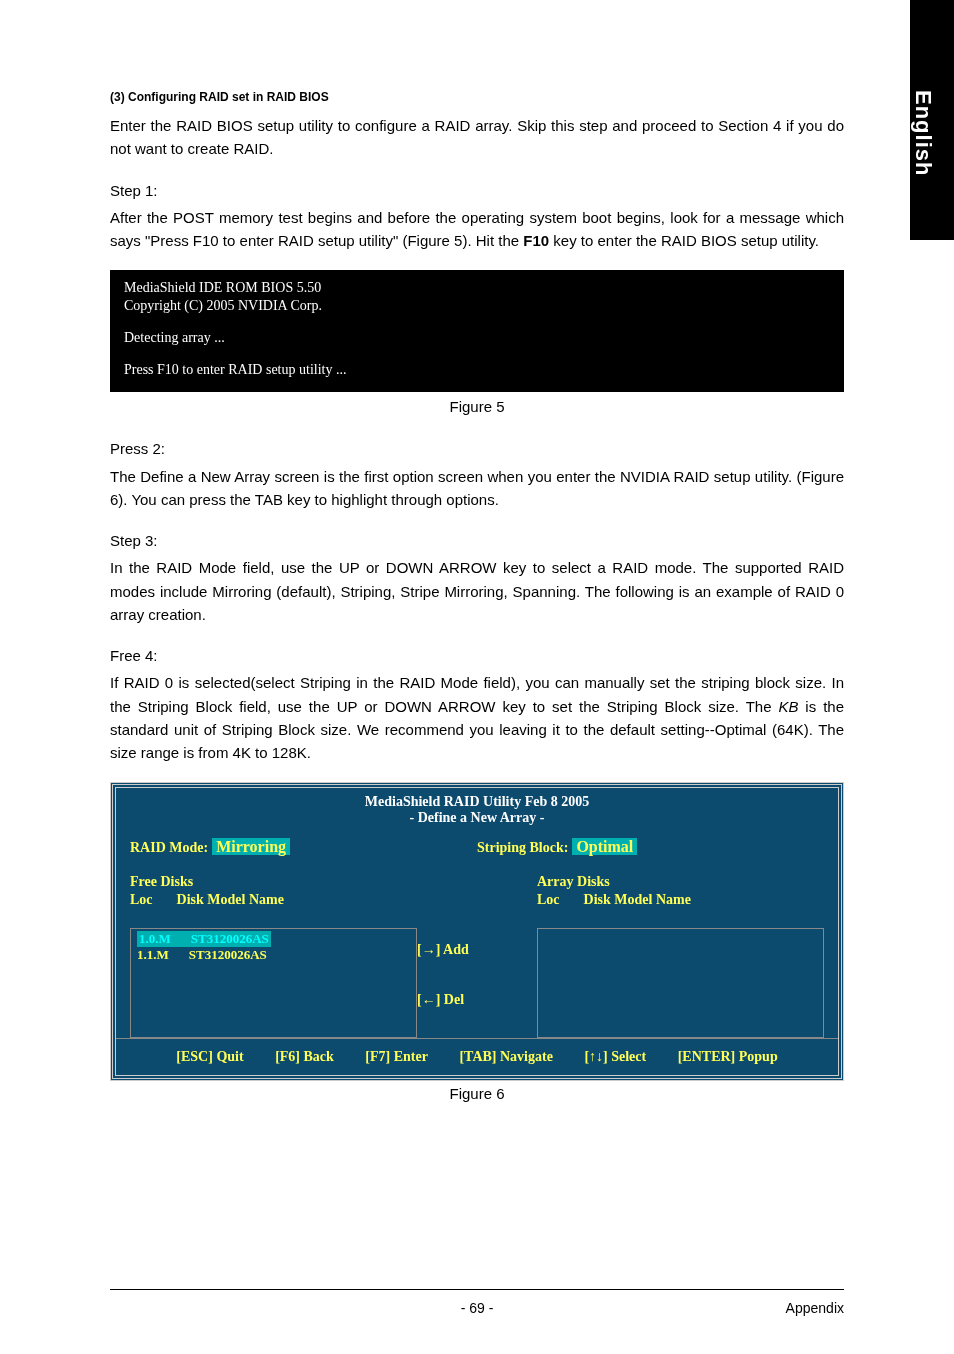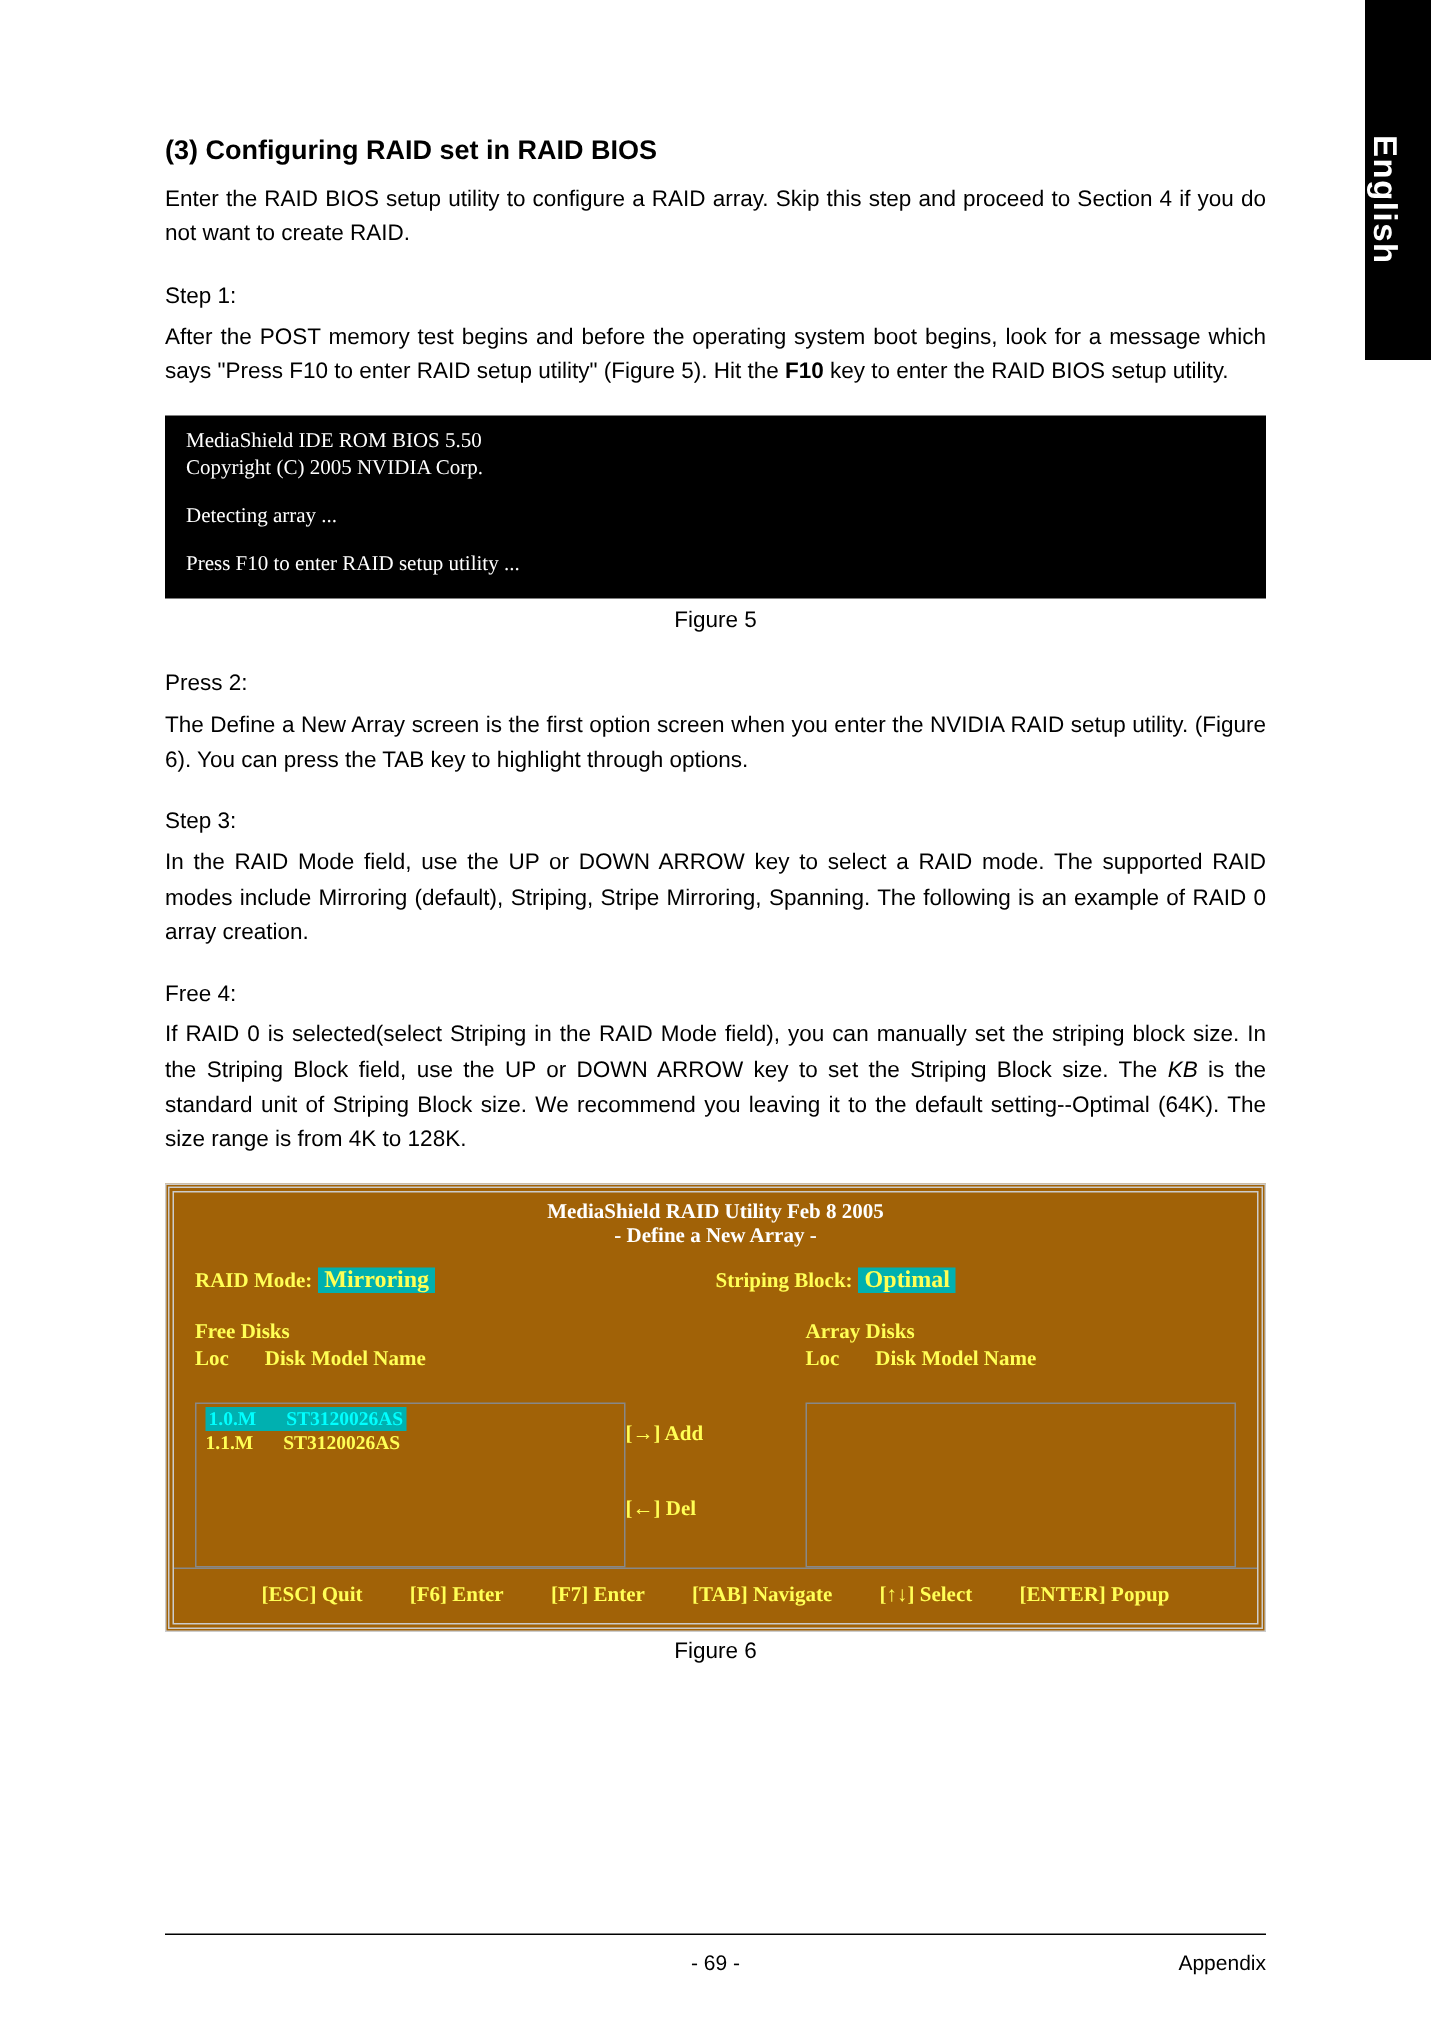--- a/index.html
+++ b/index.html
@@ -1,27 +1,27 @@
 <!DOCTYPE html>
 <html><head>
 <meta charset="utf-8">
 <style>
   * { margin: 0; padding: 0; box-sizing: border-box; }
   html, body { width: 954px; height: 1354px; background: #fff; font-family: Arial, Helvetica, sans-serif; color: #000; }
   .page { position: relative; width: 954px; height: 1354px; padding: 90px 110px 40px 110px; }
   .side-tab { position: absolute; top: 0; right: 0; width: 44px; height: 240px; background: #000; }
   .side-tab span { color: #fff; font-weight: bold; font-size: 22px; writing-mode: vertical-rl; text-orientation: mixed; display: block; padding-top: 90px; padding-right: 8px; letter-spacing: 1px; }
-  h2.section-heading { font-size: 18px; font-weight: bold; margin-bottom: 10px; }
+  h2.section-heading { font-size: 12px; font-weight: bold; margin-bottom: 10px; }
   p.body { font-size: 15px; line-height: 1.55; text-align: justify; margin-bottom: 18px; }
   p.step-label { font-size: 15px; line-height: 1.55; margin-bottom: 4px; }
   .black-box { background: #000; color: #fff; font-family: "Times New Roman", serif; font-size: 14px; padding: 10px 14px 12px 14px; margin-bottom: 6px; }
   .black-box .bb-line { margin-bottom: 2px; }
   .black-box .bb-gap { height: 14px; }
   .fig-caption { text-align: center; font-size: 15px; margin-bottom: 22px; margin-top: 4px; }
-  .bios-outer { border: 3px double #ccc; background: #a16207; color: #fff; font-family: "Times New Roman", serif; padding: 2px; margin-top: 4px; }
+  .bios-outer { border: 3px double #ccc; background: #0c4a6e; color: #fff; font-family: "Times New Roman", serif; padding: 2px; margin-top: 4px; }
   .bios-inner { border: 1px solid #ccc; }
   .bios-title { text-align: center; font-weight: bold; font-size: 14px; padding: 6px 0 8px 0; }
   .bios-row { display: flex; padding: 4px 14px 18px 14px; }
   .bios-left { flex: 1; }
   .bios-right { flex: 1; }
   .field-label { color: #ffff55; font-weight: bold; font-size: 14px; }
   .field-value-hi { background: #00b0b0; color: #ffff55; font-weight: bold; padding: 0 4px; }
   .col-hdr { color: #ffff55; font-weight: bold; font-size: 14px; }
   .disks-row { display: flex; padding: 0 14px 0 14px; }
   .disks-left { flex: 1; }
@@ -122,21 +122,21 @@
           <div class="disk-table-head">
             <span class="col-hdr">Loc</span>
             <span class="col-hdr">Disk Model Name</span>
           </div>
           <div class="disk-list"></div>
         </div>
       </div>
 
       <div class="bios-foot">
         <span>[ESC] Quit</span>
-        <span>[F6] Enter</span>
+        <span>[F6] Back</span>
         <span>[F7] Enter</span>
         <span>[TAB] Navigate</span>
         <span>[↑↓] Select</span>
         <span>[ENTER] Popup</span>
       </div>
     </div>
   </div>
   <p class="fig-caption"><span>Figure 6</span></p>
 
   <div class="footer-rule"></div>

